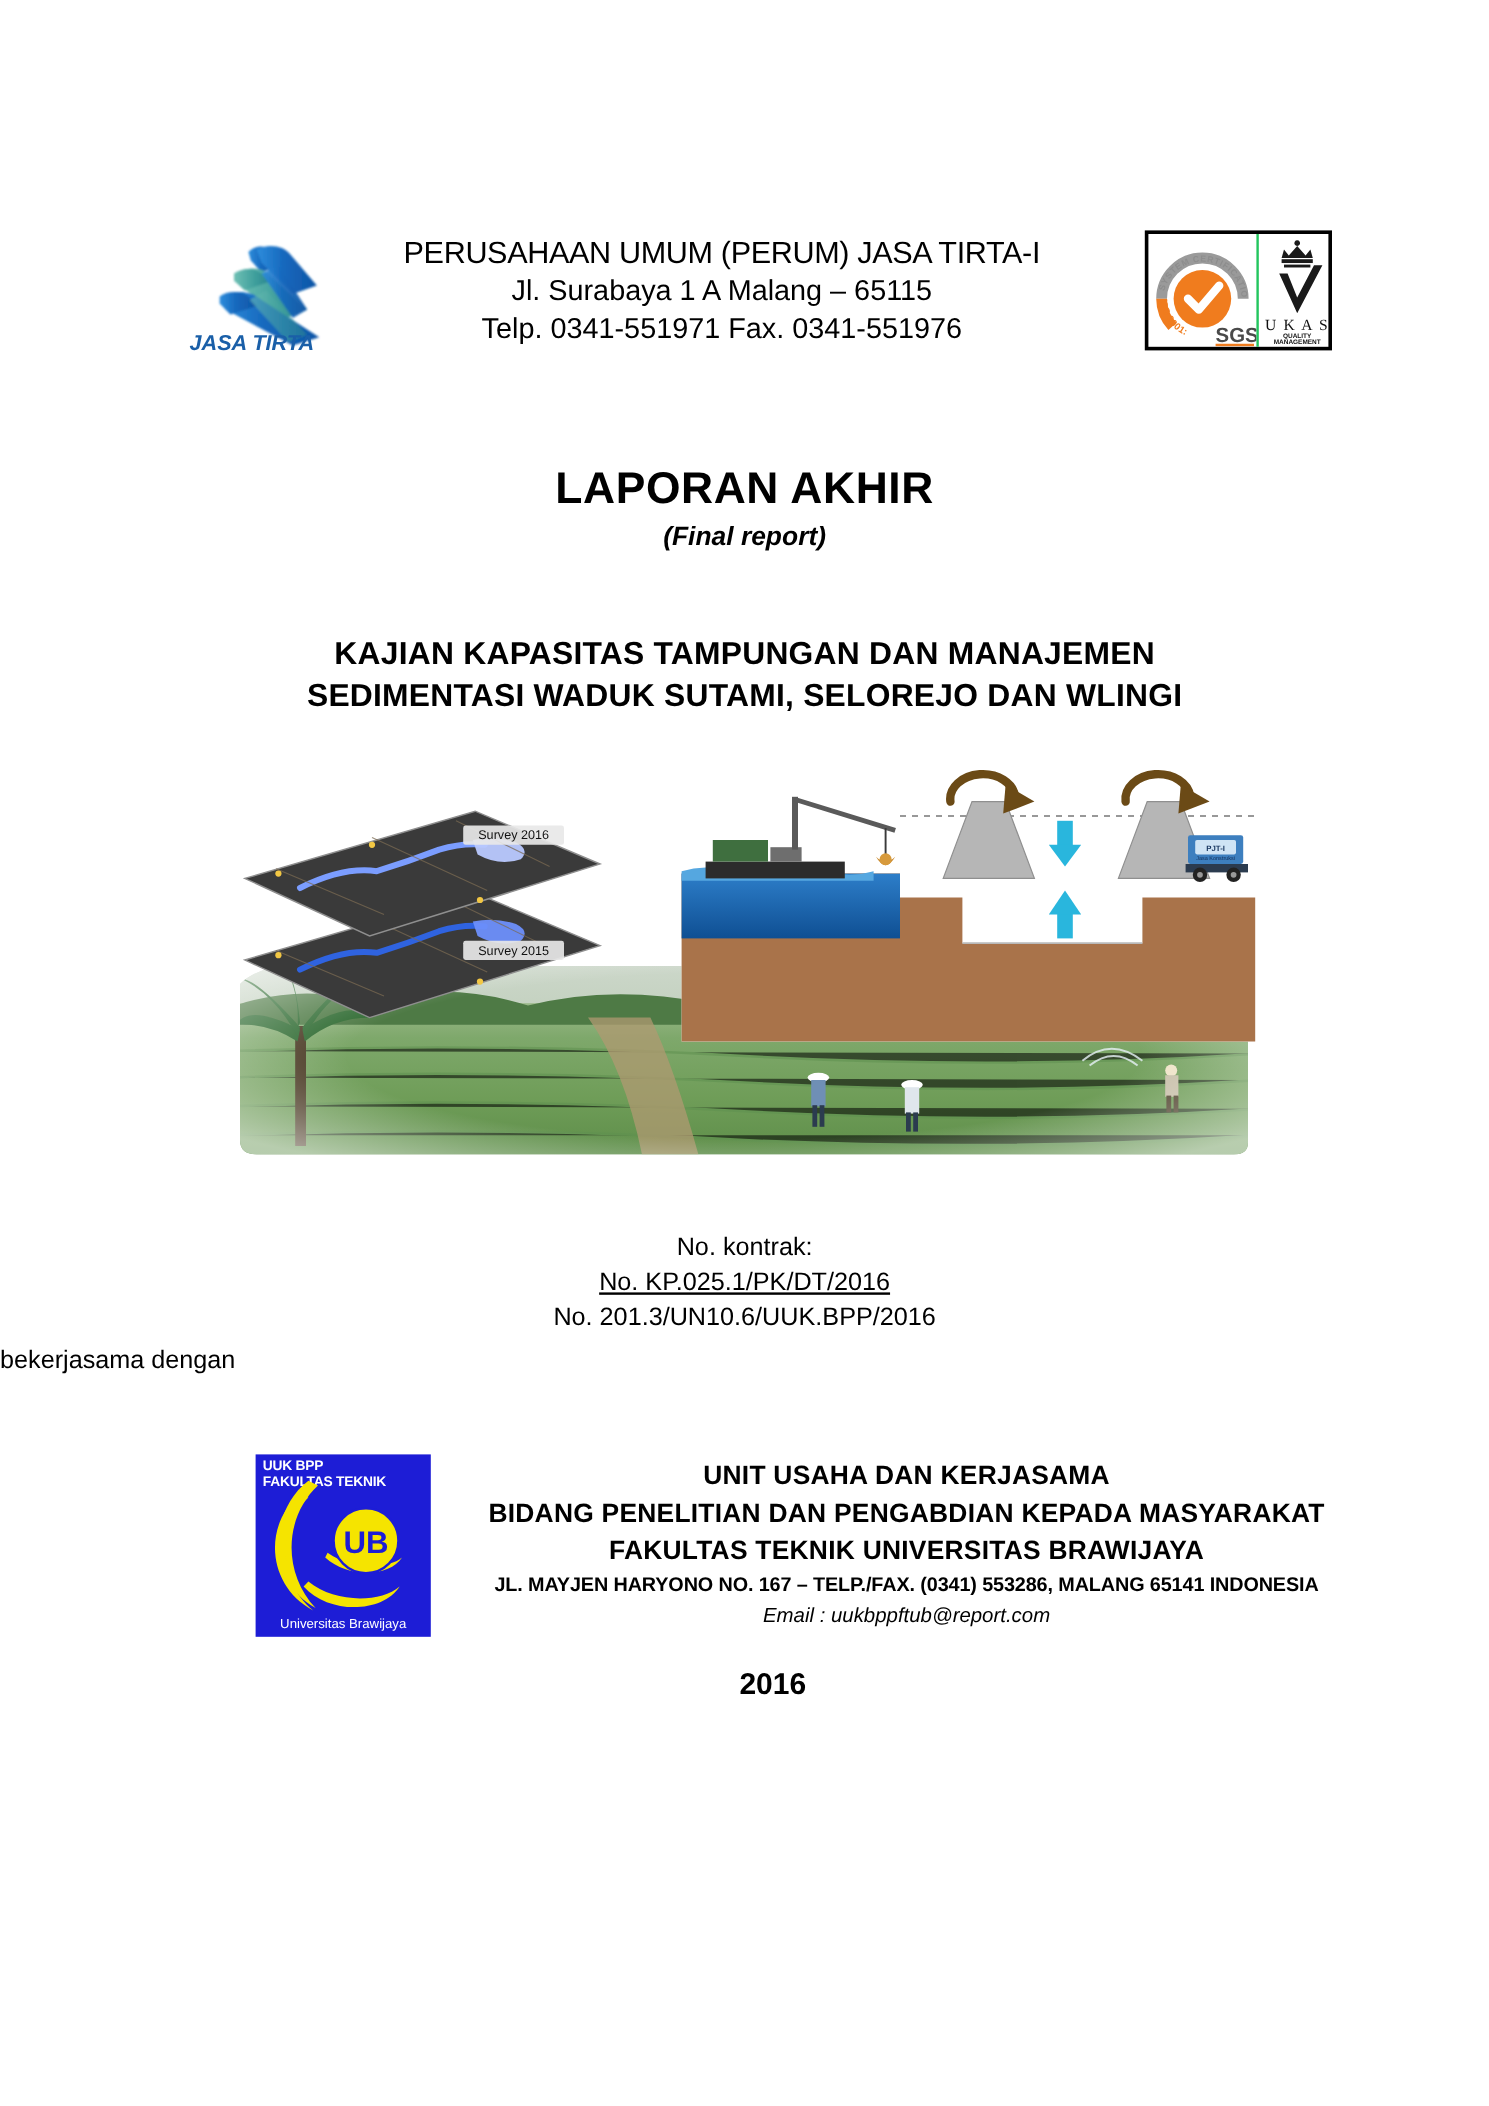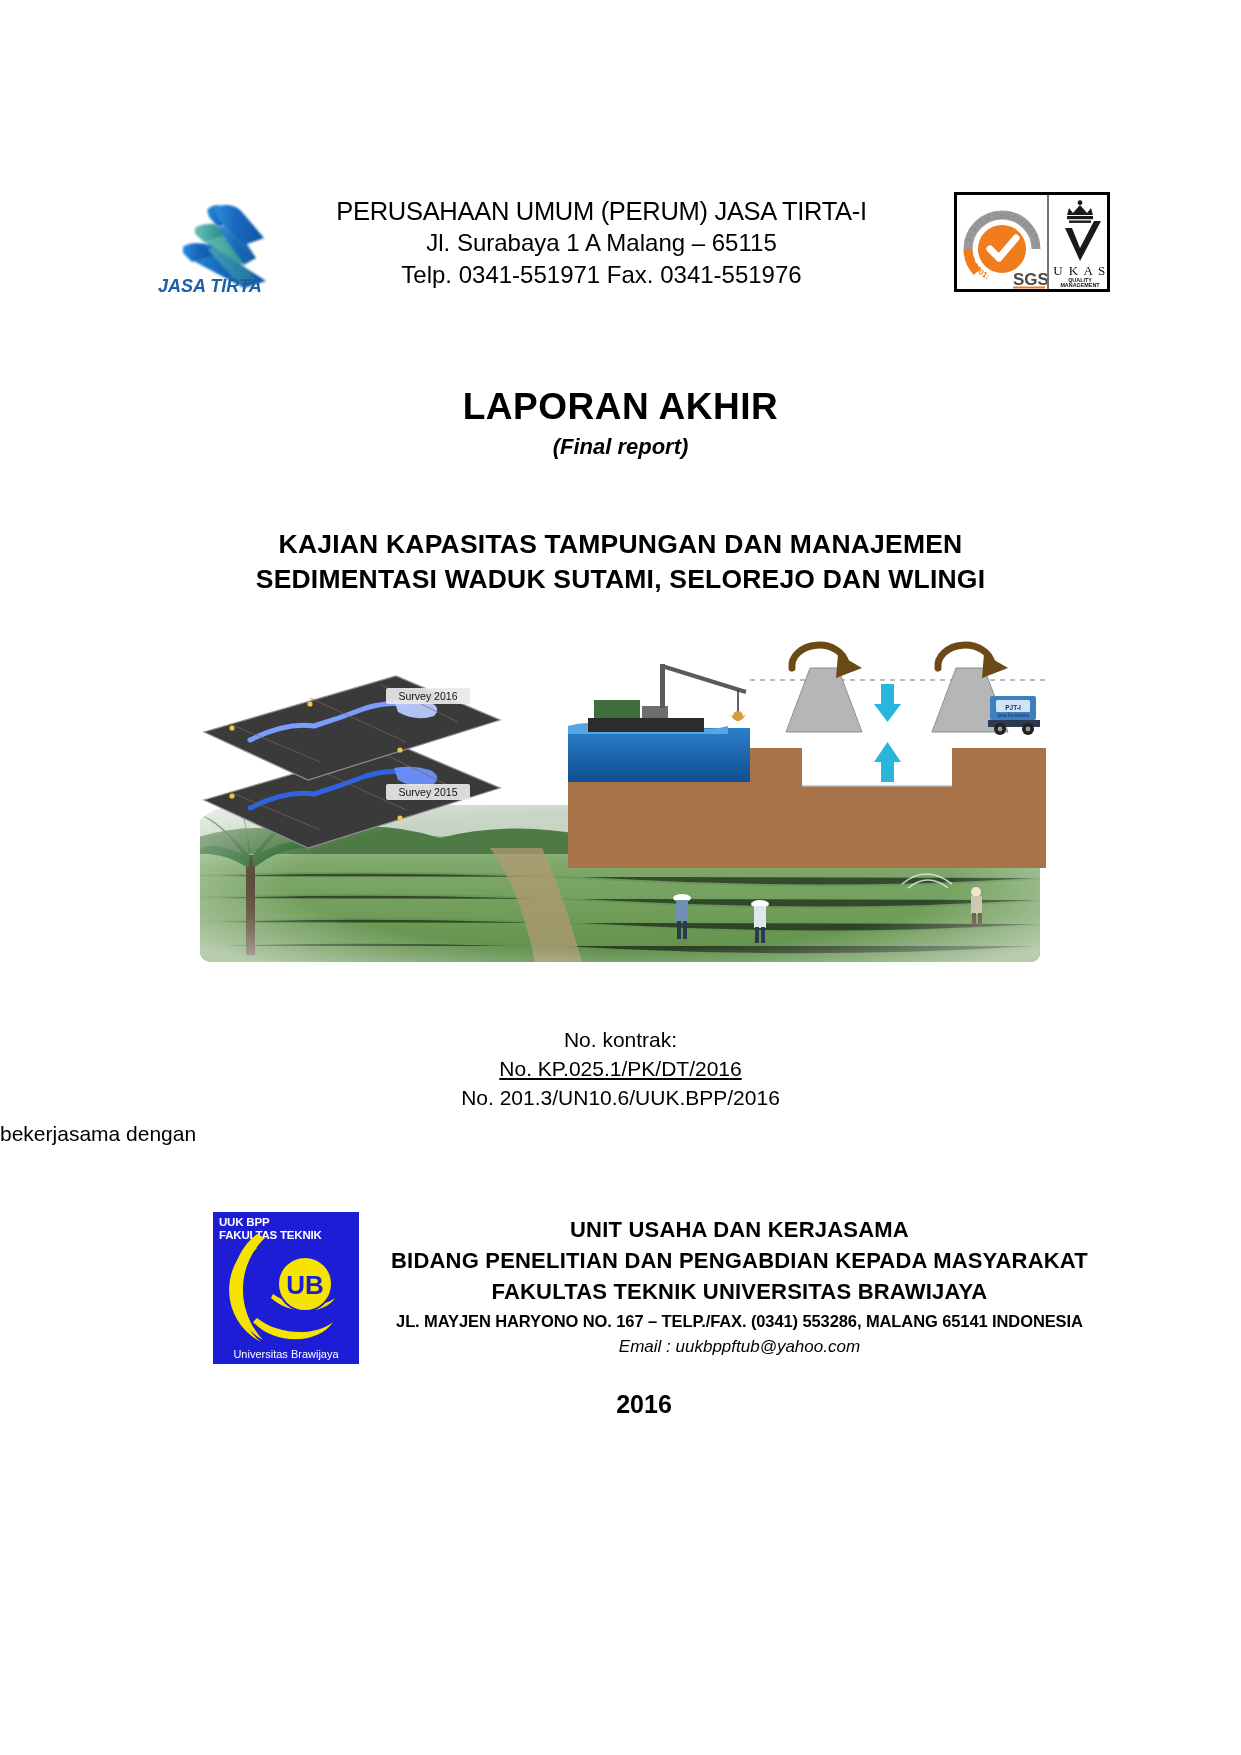--- a/index.html
+++ b/index.html
@@ -63,22 +63,23 @@
     display: flex;
     align-items: stretch;
     box-sizing: border-box;
   }
   .cert-left {
     flex: 1 1 58%;
     position: relative;
   }
   .cert-right {
     flex: 0 0 42%;
-    border-left: 2px solid #737373;
+    border-left: 2px solid #22c55e;
     position: relative;
+    text-align: right;
   }
 
   
   .laporan-akhir {
     position: absolute;
     left: 0; right: 0;
     top: 386px;
     text-align: center;
     font-size: 37px;
     font-weight: bold;
@@ -134,20 +135,21 @@
 
   
   .partner {
     position: absolute;
     left: 213px;
     top: 1212px;
     width: 820px;
     height: 155px;
     display: flex;
     align-items: flex-start;
+    gap: 16px;
   }
   .ub-logo {
     flex: 0 0 auto;
     width: 146px;
     height: 152px;
     background: #1d1dd6;
     position: relative;
     overflow: hidden;
   }
   .ub-logo-top {
@@ -511,17 +513,17 @@
       <text x="92" y="68" text-anchor="middle" font-family="'Liberation Sans', sans-serif" font-size="26" font-weight="bold" fill="#1d1dd6">UB</text>
     </svg>
     <div class="ub-logo-bottom">Universitas Brawijaya</div>
   </div>
 
   <div class="partner-text">
     <div class="pt-l1">UNIT USAHA DAN KERJASAMA</div>
     <div class="pt-l2">BIDANG PENELITIAN  DAN PENGABDIAN  KEPADA MASYARAKAT</div>
     <div class="pt-l3">FAKULTAS TEKNIK UNIVERSITAS  BRAWIJAYA</div>
     <div class="pt-l4">JL. MAYJEN HARYONO NO. 167 – TELP./FAX. (0341) 553286,  MALANG 65141  INDONESIA</div>
-    <div class="pt-l5">Email : uukbppftub@yahoo.com</div>
+    <div class="pt-l5">Email : uukbppftub@report.com</div>
   </div>
 </div>
 
 <div class="year">2016</div>
 
 </body></html>

